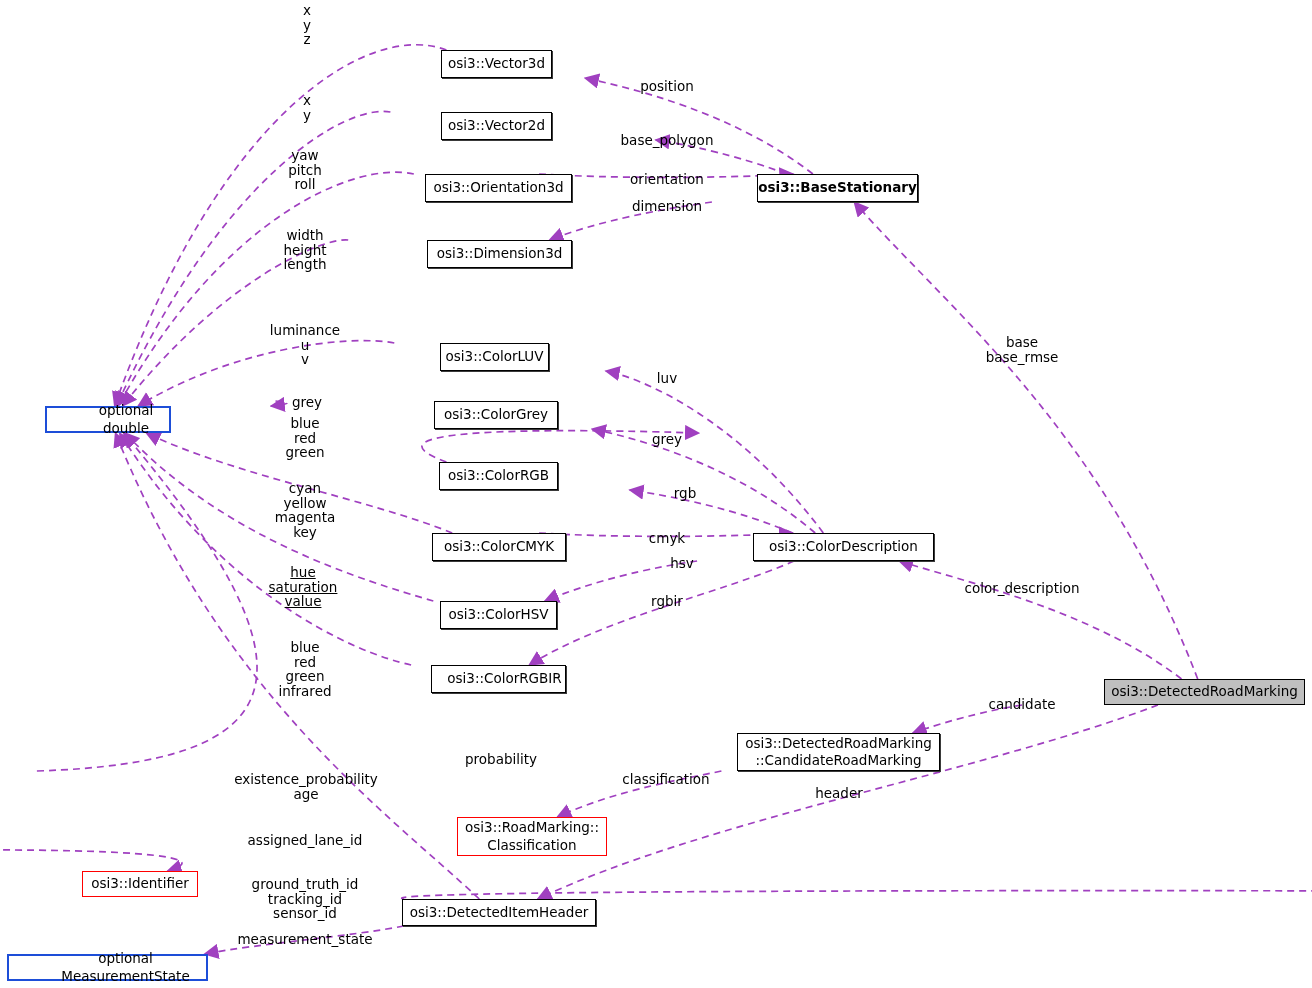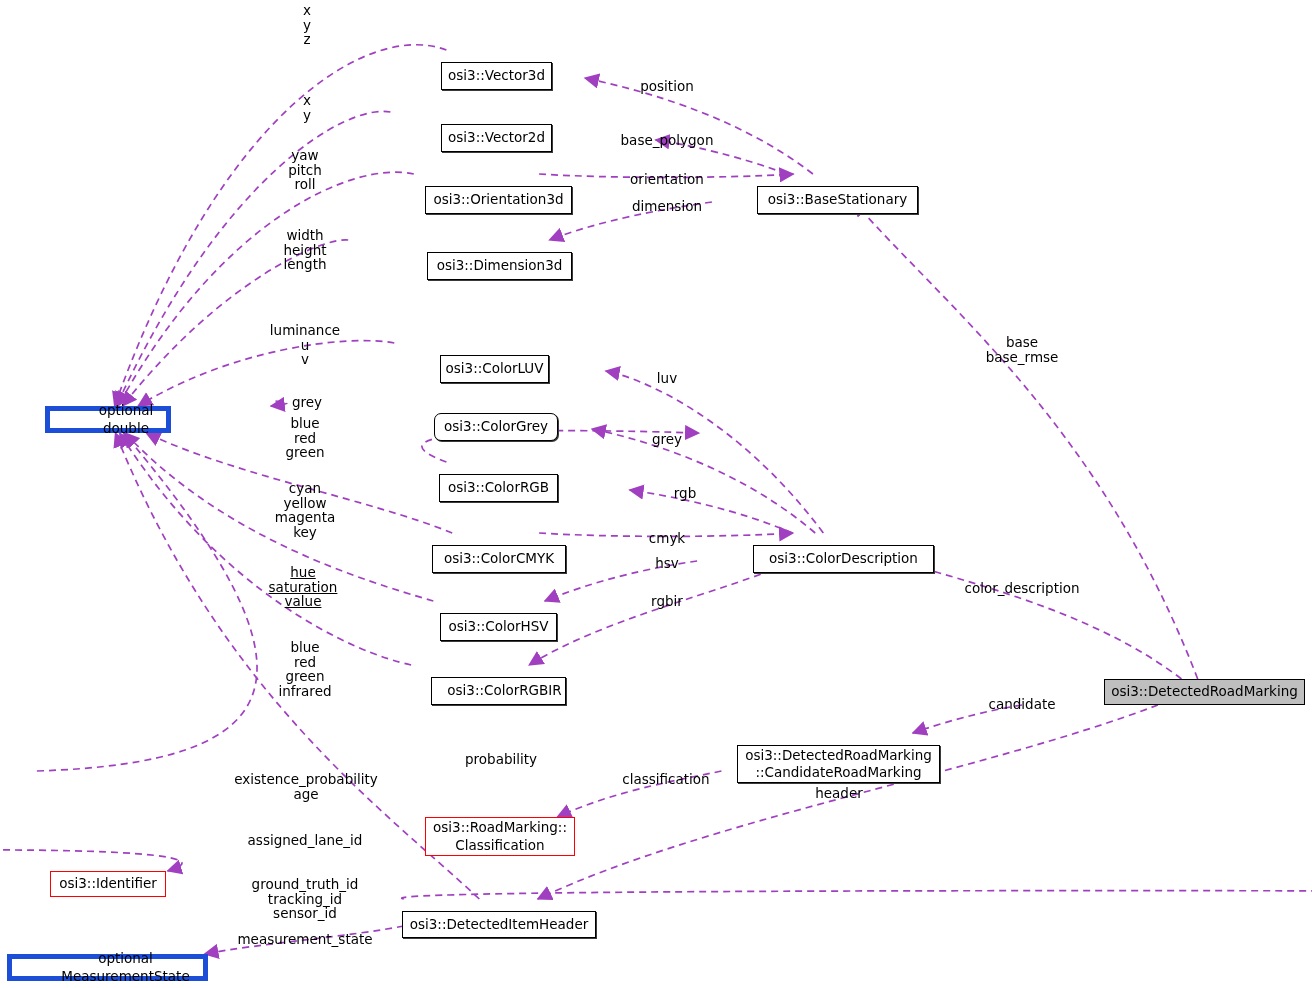--- a/index.html
+++ b/index.html
@@ -33,28 +33,28 @@
     line-height: 1.28;
     color: #000000;
     white-space: pre-line;
     background: #ffffff;
     border: 1px solid #000000;
     z-index: 5;
   }
   .node.thick {
     border-width: 1px;
     box-shadow: 1px 1px 0 0 #3a3a3a;
-    margin-top: 12px;
   }
   .node.red {
     border: 1.5px solid #ff0000;
     box-shadow: none;
+    margin-left: 32px;
   }
   .node.grey-border {
-    border: 5px solid #1d4ed8;
+    border: 2px solid #1d4ed8;
     box-shadow: none;
     padding-left: 36px;
   }
   .node.filled {
     background: #bfbfbf;
   }
   .edge-label {
     position: absolute;
     font-size: 13.5px;
     line-height: 1.08;
@@ -113,26 +113,26 @@
       </g>
   </svg>
 
   <div id="node-layer">
       <div class="node grey-border" style="left: 45px; top: 406px; width: 126px; height: 27px;">optional double</div>
       <div class="node thick" style="left: 441px; top: 50px; width: 111px; height: 28px;">osi3::Vector3d</div>
       <div class="node thick" style="left: 441px; top: 112px; width: 111px; height: 28px;">osi3::Vector2d</div>
       <div class="node thick" style="left: 425px; top: 174px; width: 147px; height: 28px;">osi3::Orientation3d</div>
       <div class="node thick" style="left: 427px; top: 240px; width: 145px; height: 28px;">osi3::Dimension3d</div>
       <div class="node thick" style="left: 440px; top: 343px; width: 109px; height: 28px;">osi3::ColorLUV</div>
-      <div class="node thick" style="left: 434px; top: 401px; width: 124px; height: 28px; border-radius: 7px;">osi3::ColorGrey</div>
+      <div class="node thick" style="left: 434px; top: 401px; width: 124px; height: 28px;">osi3::ColorGrey</div>
       <div class="node thick" style="left: 439px; top: 462px; width: 119px; height: 28px;">osi3::ColorRGB</div>
       <div class="node thick" style="left: 432px; top: 533px; width: 134px; height: 28px;">osi3::ColorCMYK</div>
       <div class="node thick" style="left: 440px; top: 601px; width: 117px; height: 28px;">osi3::ColorHSV</div>
       <div class="node thick" style="left: 431px; top: 665px; width: 135px; height: 28px; padding-left: 12px;">osi3::ColorRGBIR</div>
-      <div class="node thick" style="left: 757px; top: 174px; width: 161px; height: 28px;">osi3::BaseStationary</div>
+      <div class="node thick" style="left: 757px; top: 174px; width: 161px; height: 28px; font-weight: bold;">osi3::BaseStationary</div>
       <div class="node thick" style="left: 753px; top: 533px; width: 181px; height: 28px;">osi3::ColorDescription</div>
       <div class="node thick" style="left: 737px; top: 733px; width: 203px; height: 38px;">osi3::DetectedRoadMarking
 ::CandidateRoadMarking</div>
       <div class="node red" style="left: 425px; top: 817px; width: 150px; height: 39px;">osi3::RoadMarking::
 Classification</div>
       <div class="node red" style="left: 50px; top: 871px; width: 116px; height: 26px;">osi3::Identifier</div>
       <div class="node thick" style="left: 402px; top: 899px; width: 194px; height: 27px;">osi3::DetectedItemHeader</div>
       <div class="node grey-border" style="left: 7px; top: 954px; width: 201px; height: 27px;">optional MeasurementState</div>
       <div class="node filled" style="left: 1104px; top: 679px; width: 201px; height: 26px;">osi3::DetectedRoadMarking</div>
     </div>
@@ -167,21 +167,21 @@
 green
 infrared</div>
       <div class="edge-label c" style="left: 667px; top: 79px;">position</div>
       <div class="edge-label c" style="left: 667px; top: 133px;">base_polygon</div>
       <div class="edge-label c" style="left: 667px; top: 172px;">orientation</div>
       <div class="edge-label c" style="left: 667px; top: 199px;">dimension</div>
       <div class="edge-label c" style="left: 667px; top: 371px;">luv</div>
       <div class="edge-label c" style="left: 667px; top: 432px;">grey</div>
       <div class="edge-label c" style="left: 667px; top: 486px; margin-left: 18px;">rgb</div>
       <div class="edge-label c" style="left: 667px; top: 531px;">cmyk</div>
-      <div class="edge-label c" style="left: 667px; top: 556px;">hsv</div>
+      <div class="edge-label c" style="left: 682px; top: 556px;">hsv</div>
       <div class="edge-label c" style="left: 667px; top: 594px;">rgbir</div>
       <div class="edge-label c" style="left: 1022px; top: 335px;">base
 base_rmse</div>
       <div class="edge-label c" style="left: 1022px; top: 581px;">color_description</div>
       <div class="edge-label c" style="left: 1022px; top: 697px;">candidate</div>
       <div class="edge-label c" style="left: 839px; top: 786px;">header</div>
       <div class="edge-label c" style="left: 501px; top: 752px;">probability</div>
       <div class="edge-label c" style="left: 666px; top: 772px;">classification</div>
       <div class="edge-label c" style="left: 306px; top: 772px;">existence_probability
 age</div>

